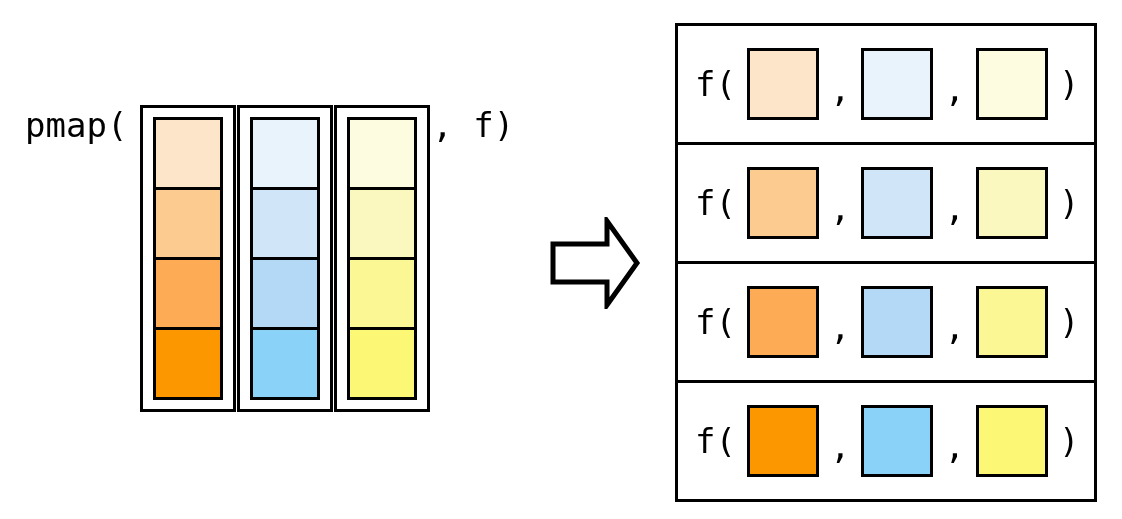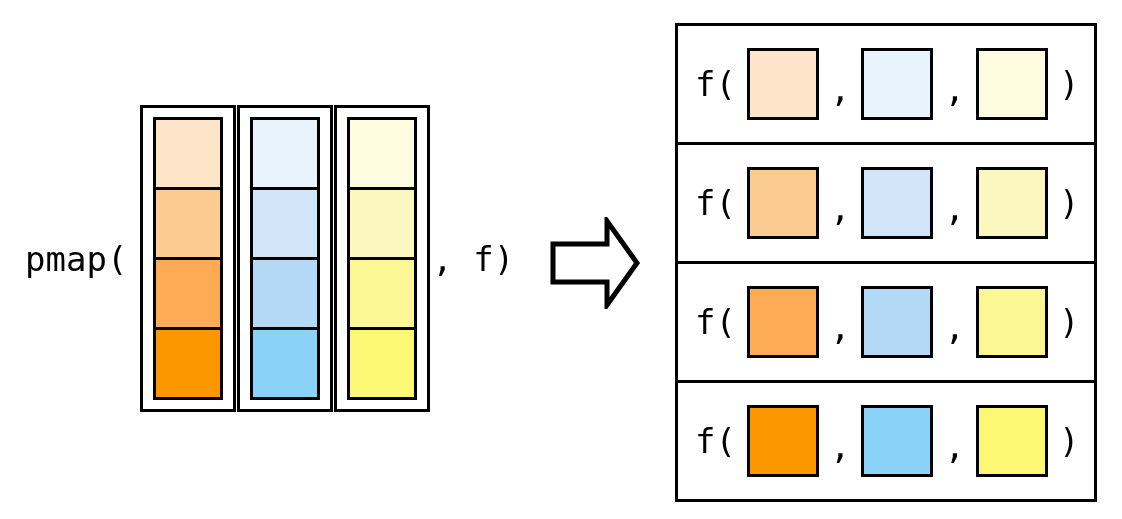--- a/index.html
+++ b/index.html
@@ -22,21 +22,21 @@
     white-space: pre;
     color: #000000;
   }
   
   .left-group {
     position: absolute;
     left: 25px;
     top: 105px;
     height: 307px;
     display: flex;
-    align-items: center;
+    align-items: flex-start;
   }
   .columns {
     display: flex;
     gap: 1px;
     height: 307px;
     margin-left: 13px;
   }
   .array-col {
     width: 96px;
     height: 307px;

